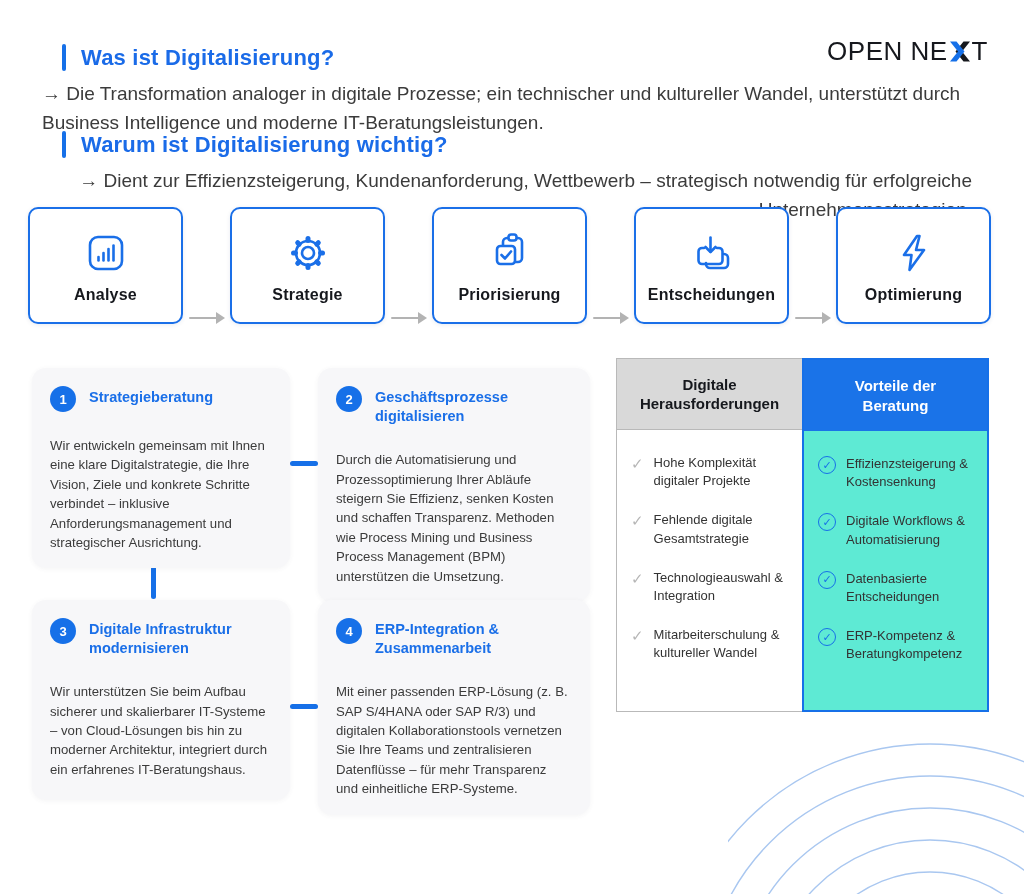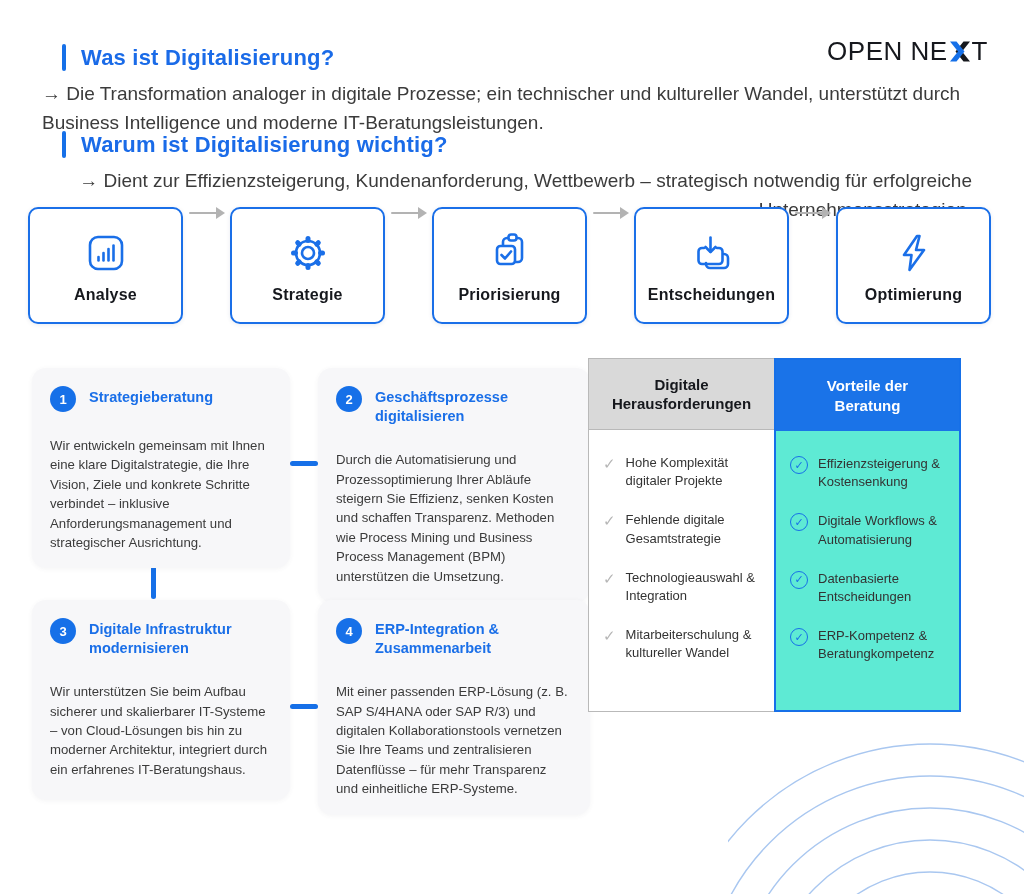--- a/index.html
+++ b/index.html
@@ -61,21 +61,21 @@
   #sec2-head { top: 131px; }
   #sec2-body { top: 167px; text-align: right; }
 
   
   .flow {
     position: absolute;
     top: 207px;
     left: 28px;
     width: 963px;
     display: flex;
-    align-items: flex-start;
+    align-items: flex-end;
   }
   .flow-box {
     width: 155px;
     height: 117px;
     background: #ffffff;
     border: 2px solid #1a6fe8;
     border-radius: 10px;
     box-shadow: 0 1px 4px rgba(40,70,120,0.10);
     display: flex;
     flex-direction: column;
@@ -159,21 +159,21 @@
   }
   .conn { position: absolute; background: #1670e8; border-radius: 3px; }
   #conn-h1 { left: 258px; top: 93px;  width: 28px; height: 5px; }
   #conn-h2 { left: 258px; top: 336px; width: 28px; height: 5px; }
   #conn-v1 { left: 119px; top: 198px; width: 5px;  height: 33px; }
   #conn-v2 { left: 420px; top: 205px; width: 5px;  height: 26px; }
 
   
   .compare {
     position: absolute;
-    left: 588px;
+    left: 616px;
     top: 358px;
     width: 374px;
     height: 354px;
     display: flex;
   }
   .col { width: 187px; display: flex; flex-direction: column; }
   .col-challenges {
     border: 1px solid #b9b9b9;
     background: #ffffff;
   }

